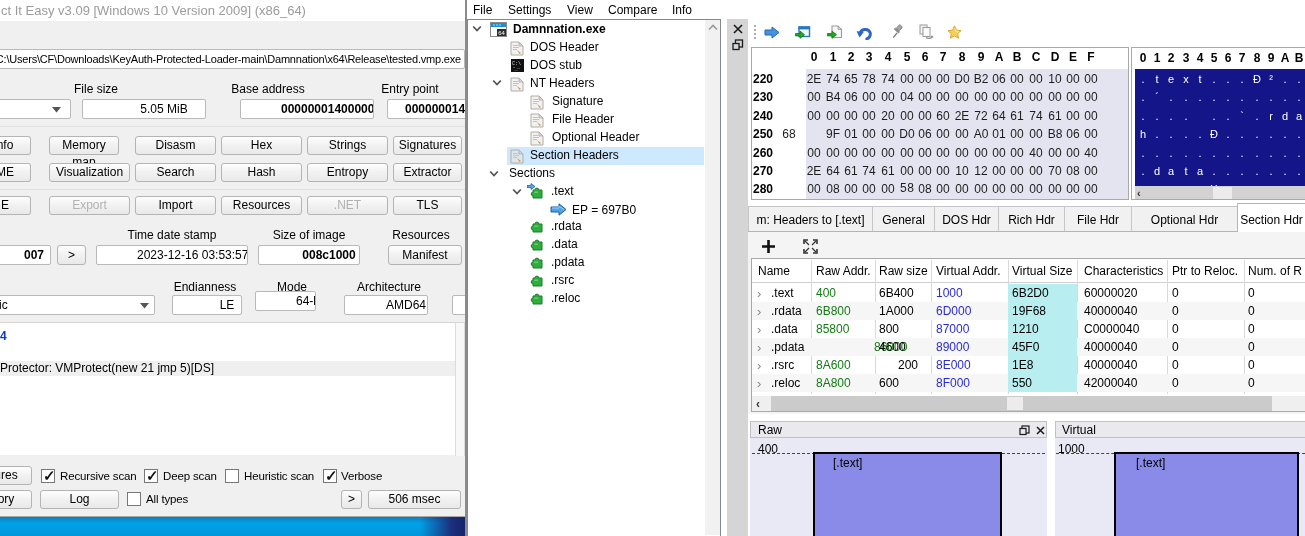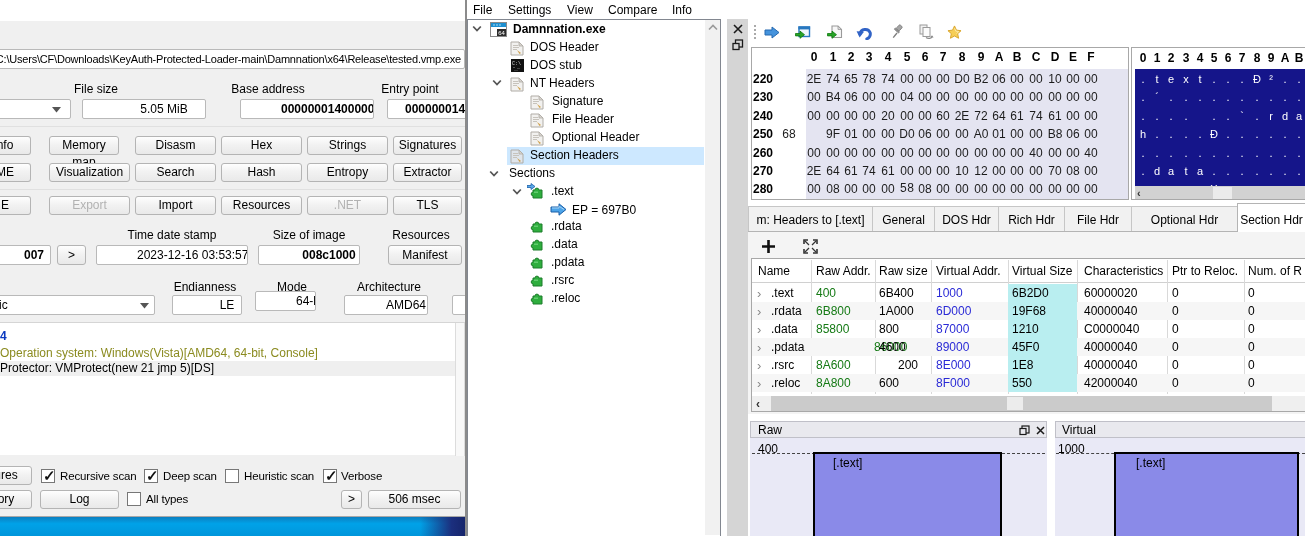--- a/index.html
+++ b/index.html
@@ -27,20 +27,21 @@
 .tc.arr { color:#888; font-size:13px; }
 .tab { position:absolute; top:206px; height:25px; background:#f1f1f1; border:1px solid #c6c6c6; border-bottom:none; font-size:12px; text-align:center; line-height:27px; white-space:nowrap; overflow:hidden; }
 .mn { position:absolute; top:3px; font-size:12px; }
 </style></head>
 <body>
 <div id="stage">
 
 <div class="abs" style="left:0;top:0;width:465px;height:517px;background:#f0f0f0;">
 
   <div class="abs" style="left:0;top:0;width:465px;height:21px;background:#ffffff;"></div>
+  <div class="abs" style="left:1px;top:3px;font-size:13px;color:#9b9b9b;white-space:nowrap;">ct It Easy v3.09 [Windows 10 Version 2009] (x86_64)</div>
 
   <div class="abs" style="left:-4px;top:49px;width:469px;height:20px;background:#fff;border:1px solid #b9b9b9;border-radius:2px;overflow:hidden;">
     <div style="position:absolute;right:3px;top:2.5px;font-size:11px;letter-spacing:-0.2px;white-space:nowrap;">C:\Users\CF\Downloads\KeyAuth-Protected-Loader-main\Damnnation\x64\Release\tested.vmp.exe</div>
   </div>
 
   <div class="lbl cnt" style="left:96px;top:82px;">File size</div>
   <div class="lbl cnt" style="left:268px;top:82px;">Base address</div>
   <div class="lbl cnt" style="left:410px;top:82px;">Entry point</div>
 
   <div class="fld" style="left:-40px;top:99px;width:111px;"></div>
@@ -89,21 +90,20 @@
   <svg class="abs" style="left:140px;top:303px;" width="10" height="6" viewBox="0 0 10 6">
         <path d="M0 0 h9 l-4.5 5.5 z" fill="#555"></path>
       </svg>
   <div class="fld" style="left:172px;top:295px;width:70px;">LE</div>
   <div class="fld" style="left:255px;top:291px;width:61px;">64-bit</div>
   <div class="fld" style="left:344px;top:295px;width:84px;">AMD64</div>
   <div class="fld" style="left:452px;top:295px;width:20px;"></div>
 
   <div class="abs" style="left:0;top:322px;width:465px;height:133px;background:#fff;border-top:1px solid #d5d5d5;">
     <div class="abs b" style="left:0;top:6px;font-size:12px;color:#0a39c0;">4</div>
-    <div class="abs" style="left:0;top:23px;font-size:12px;color:#8b8b20;">Operation system: Windows(Vista)[AMD64, 64-bit, Console]</div>
     <div class="abs" style="left:0;top:38px;width:455px;height:15px;background:#efefef;"></div>
     <div class="abs" style="left:0;top:38px;font-size:12px;color:#000;">Protector: VMProtect(new 21 jmp 5)[DS]</div>
     <div class="abs" style="left:455px;top:0;width:10px;height:133px;background:#f8f8f8;border-left:1px solid #dcdcdc;border-right:1px solid #dcdcdc;"></div>
   </div>
 
   <div class="dbtn" style="left:-20px;top:466px;width:52px;border-top-left-radius:0;border-bottom-left-radius:0;">ures</div>
   <div class="cb on" style="left:41px;top:469px;"></div>
   <div class="lbl sm" style="left:60px;top:470px;">Recursive scan</div>
   <div class="cb on" style="left:144px;top:469px;"></div>
   <div class="lbl sm" style="left:163px;top:470px;">Deep scan</div>

